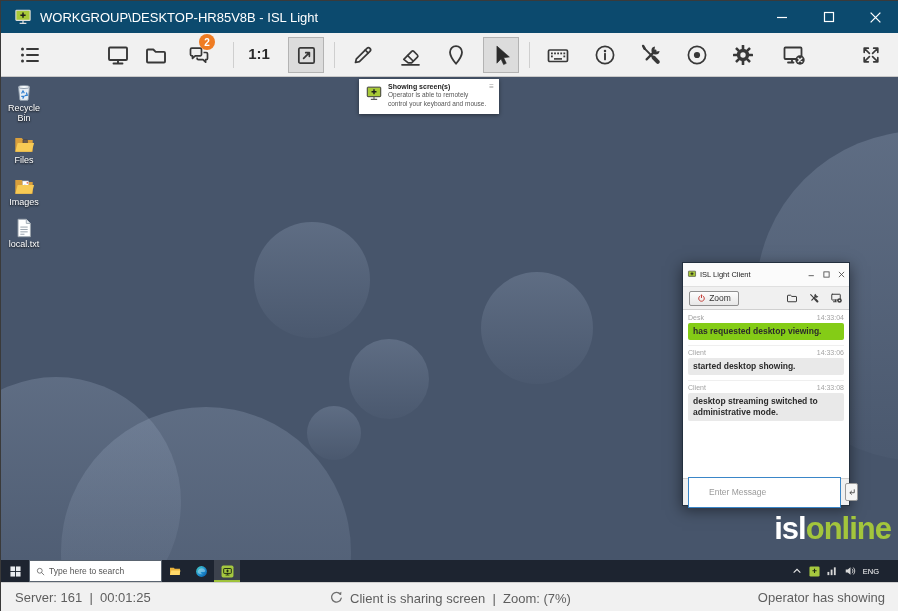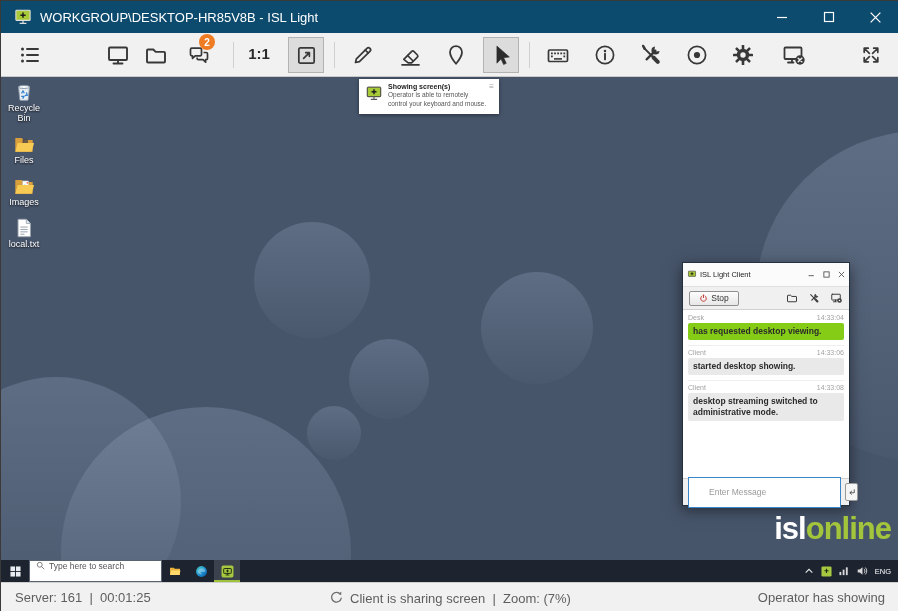--- a/index.html
+++ b/index.html
@@ -60,25 +60,25 @@
   .send-btn { width:19px; height:18px; border:1px solid #9a9a9a; border-radius:2px; background:#f5f5f5; display:flex; align-items:center; justify-content:center; }
 
   
   .logo { position:absolute; right:8px; top:434px; font-size:31px; font-weight:bold; letter-spacing:-1px; }
   .logo .l-white { color:#fff; }
   .logo .l-green { color:#a3c53c; }
 
   
   .taskbar { position:absolute; left:0; top:559px; width:898px; height:22px; background:#1d2430; display:flex; align-items:stretch; }
   .start-btn { width:28px; display:flex; align-items:center; justify-content:center; }
-  .tb-search { width:133px; background:#fff; display:flex; align-items:flex-start; gap:4px; padding:0 6px; border:1px solid #5a6470; }
+  .tb-search { width:133px; background:#fff; display:flex; align-items:center; gap:4px; padding:0 6px; border:1px solid #5a6470; }
   .tb-search span { font-size:8.5px; color:#555; white-space:nowrap; }
   .tb-app { width:26px; display:flex; align-items:center; justify-content:center; }
   .tb-app.active { background:rgba(255,255,255,0.14); box-shadow:inset 0 -2px 0 #9fc23c; }
-  .tray { margin-left:auto; display:flex; align-items:center; gap:7px; padding-right:8px; }
+  .tray { margin-left:auto; display:flex; align-items:center; gap:7px; padding-right:20px; }
   .tray .lang { color:#fff; font-size:7.5px; }
 
   
   .statusbar { position:absolute; left:0; top:581px; width:898px; height:30px; background:#f1f1f1; border-top:1px solid #cfcfcf; font-size:13px; color:#5e5e5e; }
   .sb-left { position:absolute; left:14px; top:7px; white-space:pre; }
   .sb-center { position:absolute; left:0; right:0; top:7px; text-align:center; white-space:pre; }
   .sb-center svg { vertical-align:-2px; margin-right:6px; }
   .sb-right { position:absolute; right:14px; top:7px; }
 
   svg { display:block; }
@@ -371,21 +371,21 @@
             </svg>
         </div>
       </div>
 
       <div class="c-toolbar">
         <div class="stop-btn">
           <svg width="9" height="9" viewBox="0 0 24 24">
             <path d="M8 5.2 a7.6 7.6 0 1 0 8 0" fill="none" stroke="#c23b33" stroke-width="2.6" stroke-linecap="round"></path>
             <path d="M12 2.5 v7" stroke="#c23b33" stroke-width="2.6" stroke-linecap="round"></path>
           </svg>
-          <span>Stop</span>
+          <span>Zoom</span>
         </div>
         <div class="c-tools">
           <svg width="12" height="12" viewBox="0 0 24 24">
             <path d="M3 7.5 a1 1 0 0 1 1-1 h5.3 l2.4 2.4 h8.3 a1 1 0 0 1 1 1 v8.6 a1 1 0 0 1-1 1 H4 a1 1 0 0 1-1-1 z" fill="none" stroke="#3c3c3c" stroke-width="2" stroke-linejoin="round"></path>
           </svg>
           <svg width="12" height="12" viewBox="0 0 24 24">
             <g stroke="#3c3c3c" stroke-linecap="round">
               <path d="M5.4 5.4 L13.6 13.6" stroke-width="2.2"></path>
               <path d="M14.6 14.6 L18.8 18.8" stroke-width="4.2"></path>
             </g>

